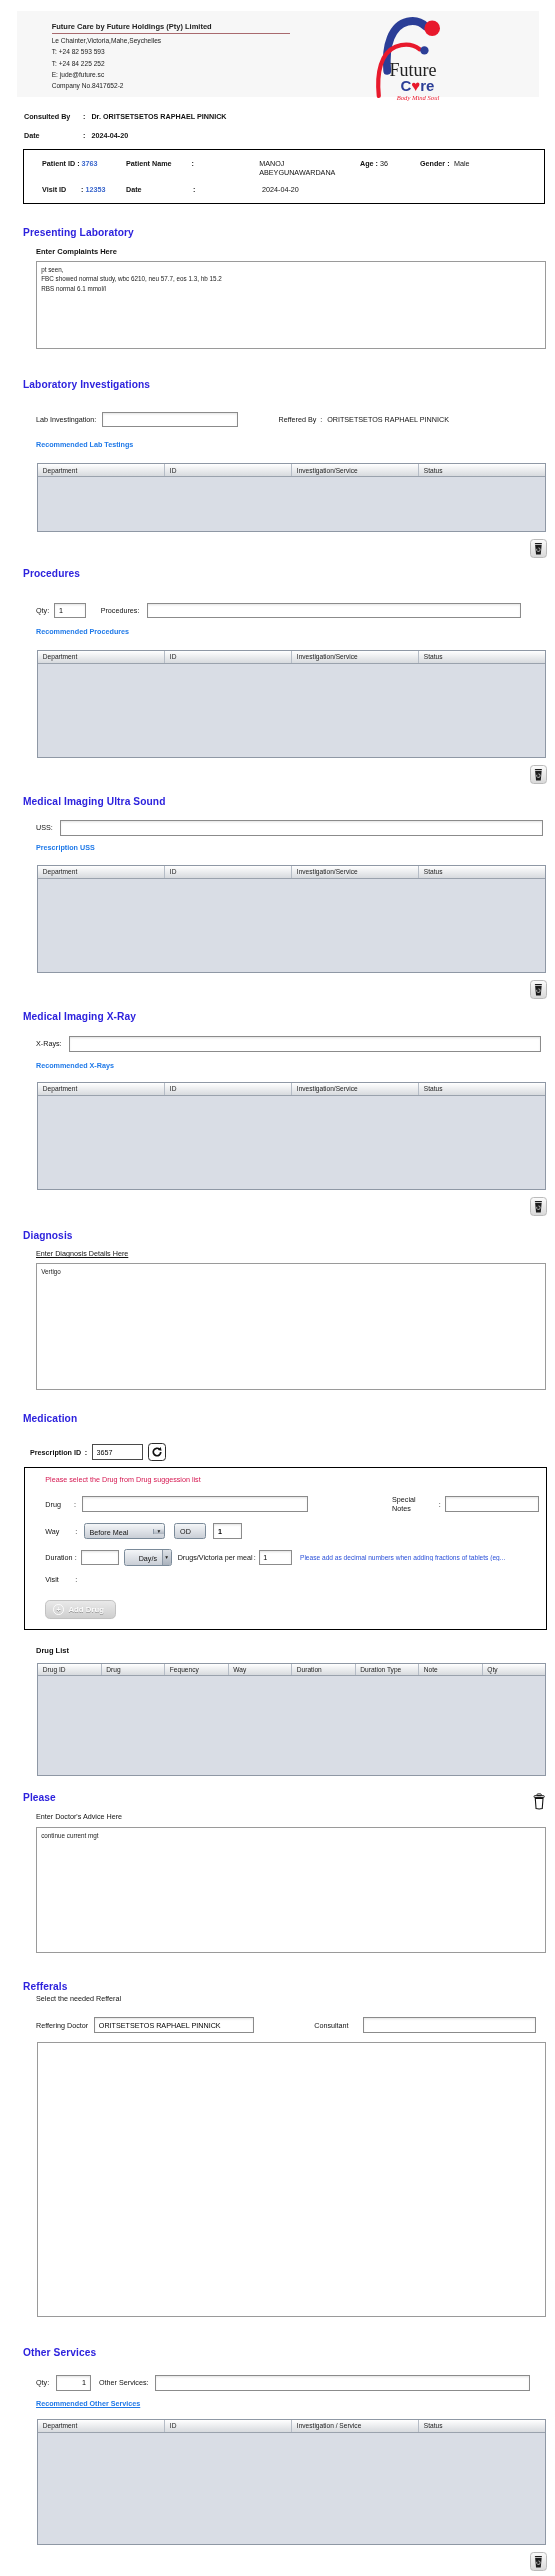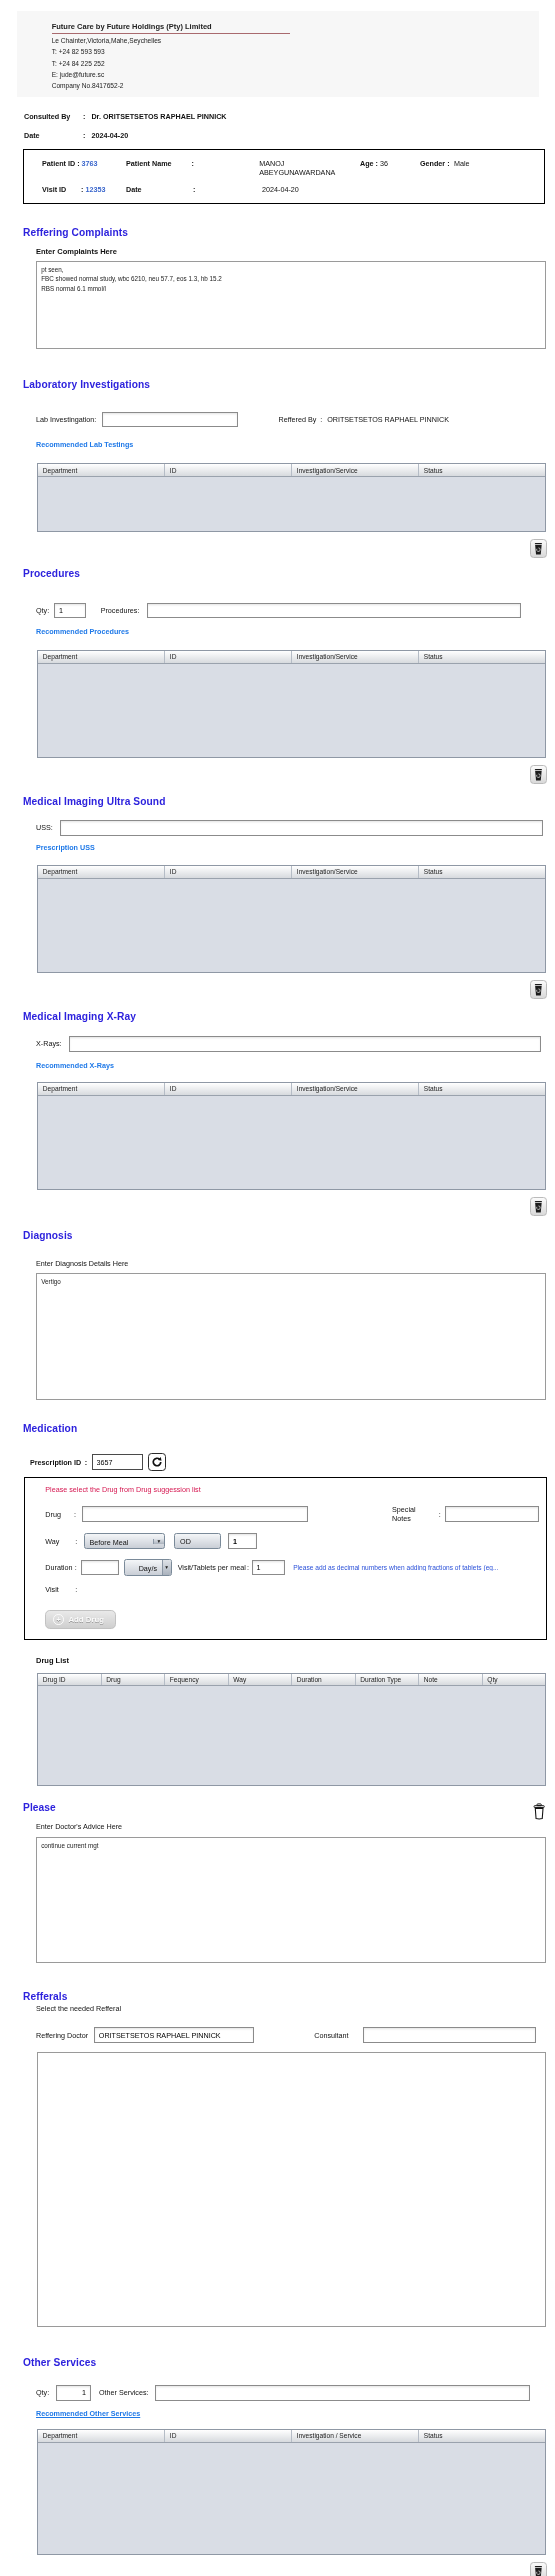--- a/index.html
+++ b/index.html
@@ -77,20 +77,33 @@
 </head>
 <body>
 
 <div class="header-band">
   <div class="co-name">Future Care by Future Holdings (Pty) Limited</div>
   <div class="co-line">Le Chainter,Victoria,Mahe,Seychelles</div>
   <div class="co-line">T: +24  82 593 593</div>
   <div class="co-line">T: +24  84 225 252</div>
   <div class="co-line">E: jude@future.sc</div>
   <div class="co-line">Company No.8417652-2</div>
+  <div class="logo-wrap">
+    <svg width="120" height="90" viewBox="0 0 200 150">
+      <path d="M62 98 C58 55, 70 22, 96 16 C110 13, 120 18, 126 24" fill="none" stroke="#2b3e97" stroke-width="13" stroke-linecap="round"></path>
+      <circle cx="137" cy="27" r="13" fill="#e8192c"></circle>
+      <path d="M48 140 C44 100, 52 68, 76 58 C94 51, 108 56, 116 62" fill="none" stroke="#e8192c" stroke-width="7" stroke-linecap="round"></path>
+      <circle cx="124" cy="64" r="7" fill="#2b3e97"></circle>
+      <text x="66" y="106" font-size="30" fill="#222" font-family="Liberation Serif, serif">Future</text>
+      <text x="84" y="132" font-size="25" font-weight="bold" fill="#2b3e97" font-family="Liberation Sans, sans-serif">
+        <tspan>C</tspan><tspan fill="#e8192c">♥</tspan><tspan>re</tspan>
+      </text>
+      <text x="78" y="147" font-size="11" font-style="italic" fill="#e8192c" font-family="Liberation Serif, serif">Body Mind Soul</text>
+    </svg>
+  </div>
 </div>
 
 <div class="consult">
   <div class="consult-row">
     <span class="consult-label">Consulted By</span>
     <span class="consult-colon">:</span>
     <span>Dr.  ORITSETSETOS RAPHAEL PINNICK</span>
   </div>
   <div class="consult-row">
     <span class="consult-label">Date</span>
@@ -117,21 +130,21 @@
   <div class="p-row">
     <span class="pc1"><span class="p-lab gap" style="width:37px;">Visit ID</span>
       <span class="p-lab">:</span>
       <span class="p-id">12353</span></span>
     <span class="pc2"><span class="p-lab">Date</span>
       <span class="p-lab">:</span>&nbsp;
       <span class="p-val">2024-04-20</span></span>
   </div>
 </div>
 
-<h2 class="sec-title" style="margin-top:23px;">Reffering Complaints</h2>
+<h2 class="sec-title" style="margin-top:23px;">Presenting Laboratory</h2>
 <div class="sub-bold" style="margin-top:9.6px;">Enter Complaints Here</div>
 <textarea class="txt-area" style="margin-top: 4.8px; height: 88px;">pt seen,
 FBC showed normal study, wbc 6210, neu 57.7, eos 1.3, hb 15.2
 RBS normal 6.1 mmol/l</textarea>
 
 <h2 class="sec-title" style="margin-top:30px;">Laboratory  Investigations</h2>
 <div class="field-row" style="margin-top:21.5px;">
   <span>Lab Investingation</span>
   <span class="gap" style="width:3.6px;">:</span>
   <input class="inp" style="width: 136px; margin-left: 3.6px;">
@@ -234,21 +247,21 @@
   <button class="trash-btn">
     <svg width="10.8" height="13" viewBox="0 0 18 22">
       <rect x="3" y="1.5" width="12" height="2.5" rx="1" fill="#1c1c1c"></rect>
       <path d="M3.5 5 L14.5 5 L13 21 L5 21 Z" fill="#1c1c1c"></path>
       <path d="M9 10 a3 3 0 1 1 -2.5 1.4" fill="none" stroke="#e8e8e8" stroke-width="1.2"></path>
     </svg>
   </button>
 </div>
 
 <h2 class="sec-title" style="margin-top:14.3px;">Diagnosis</h2>
-<div class="sub-reg" style="margin-top:18px;">Enter Diagnosis Details Here</div>
+<div class="sub-reg" style="margin-top:8px;text-decoration:underline;">Enter Diagnosis Details Here</div>
 <textarea class="txt-area" style="margin-top: 4.8px; height: 127px;">Vertigo</textarea>
 
 <h2 class="sec-title" style="margin-top:23px;">Medication</h2>
 <div class="presc-row">
   <span class="presc-lab">Prescription ID</span>
   <span class="presc-lab gap" style="width:6px; text-align:right;">:</span>
   <input class="inp" style="width: 51px; margin-left: 4.8px; border: 1.2px solid rgb(74, 74, 74); box-shadow: none;" value="3657">
   <button class="refresh-btn">
     <svg width="12" height="12" viewBox="0 0 24 24">
       <path d="M19.5 12 a7.5 7.5 0 1 1 -2.2 -5.3" fill="none" stroke="#111" stroke-width="3.4"></path>
@@ -269,36 +282,36 @@
     <input class="inp" style="width: 94px;">
   </div>
 
   <div class="m-row">
     <span class="m-lab" style="width:30px;">Way</span>
     <span class="m-colon" style="width:8.4px;">:</span>
     <div class="sel" style="width:81px;align-items:center;">
       <span class="sel-val" style="flex:1;">Before Meal</span>
       <span class="sel-arrow">▼</span>
     </div>
-    <div class="sel" style="width:47px; margin-left:9.6px;gap:28px;">
+    <div class="sel" style="width:32px; margin-left:9.6px;gap:28px;">
       <span class="sel-val" style="flex:1;">OD</span>
       <span class="sel-arrow">▼</span>
     </div>
     <input class="inp" style="width: 29px; margin-left: 7.2px; font-weight: bold;" value="1">
   </div>
 
   <div class="m-row">
     <span class="m-lab">Duration</span>
     <span class="m-colon" style="width:6px; margin-left:2.4px;">:</span>
     <input class="inp" style="width: 38px;">
     <div class="sel" style="width:48px; margin-left:4.8px;">
       <span class="sel-val" style="flex:1;padding-left:14px;">Day/s</span>
       <span class="sel-arrow">▼</span>
     </div>
-    <span class="m-lab" style="margin-left:6px;">Visit/Tablets per meal</span>
+    <span class="m-lab" style="margin-left:6px;">Drugs/Victoria per meal</span>
     <span class="m-colon" style="width:4.8px; margin-left:1.2px;">:</span>
     <input class="inp" style="width: 33px;" value="1">
     <span class="note-blue">Please add as decimal numbers when adding fractions of tablets (eg...</span>
   </div>
 
   <div class="m-row">
     <span class="m-lab" style="width:30px;">Visit</span>
     <span class="m-colon" style="width:8.4px;">:</span>
     <span></span>
   </div>

